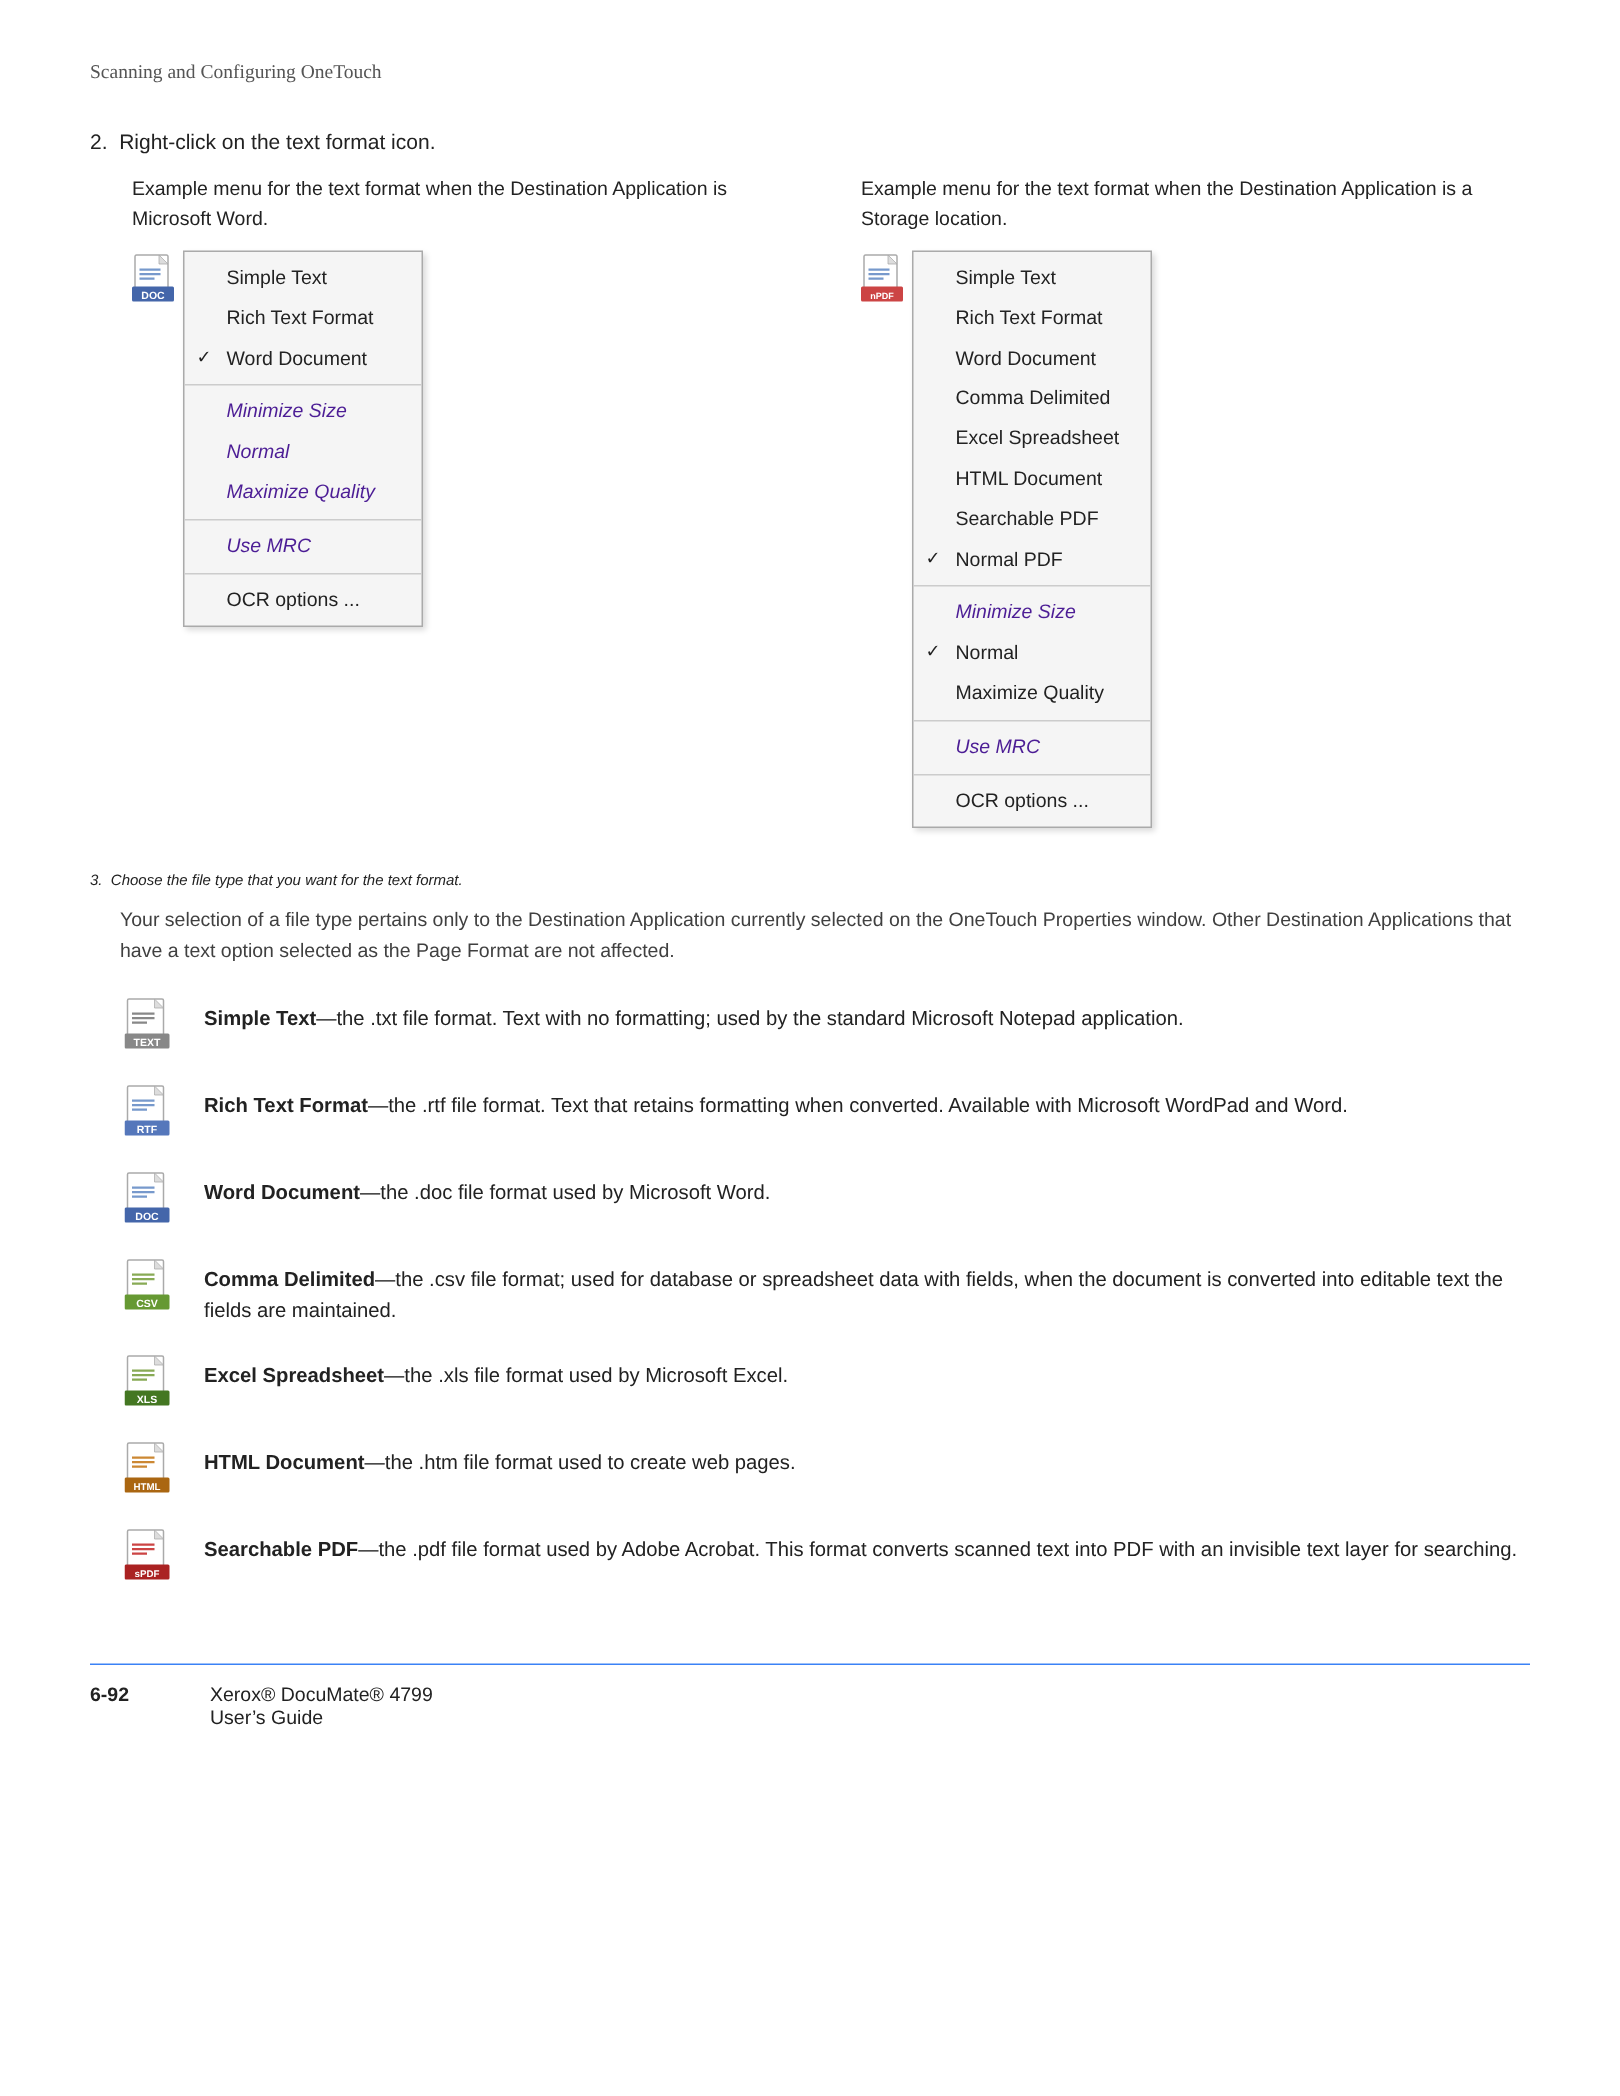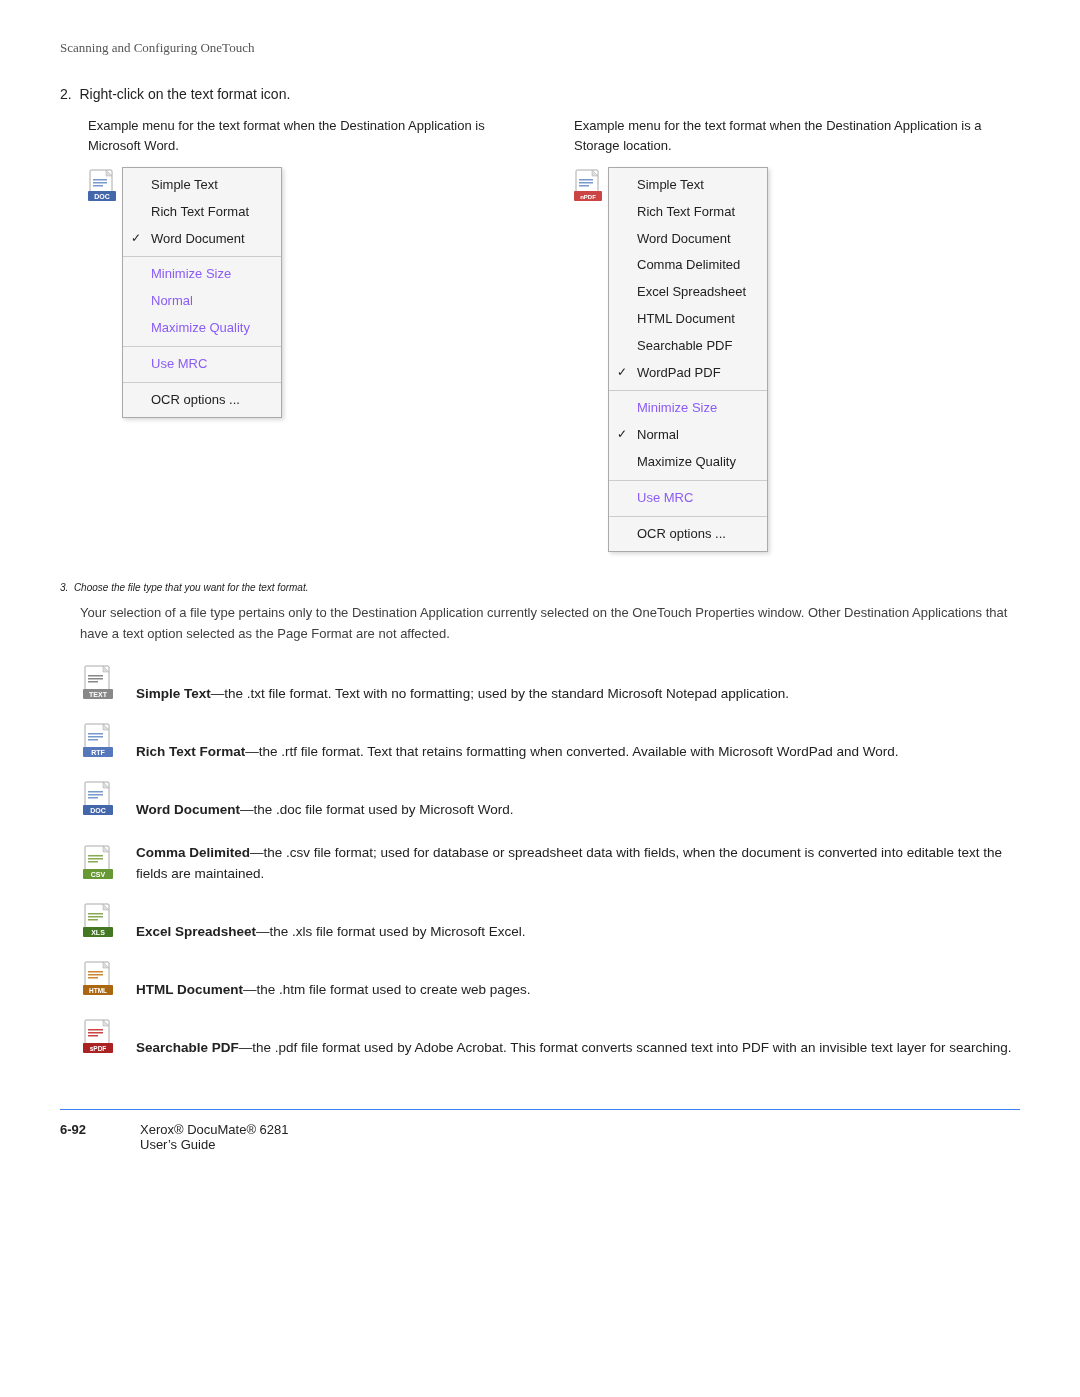--- a/index.html
+++ b/index.html
@@ -78,21 +78,22 @@
       position: relative;
       line-height: 1.6;
     }
     .menu-item.checked::before {
       content: '✓';
       position: absolute;
       left: 8px;
       font-size: 12px;
     }
     .menu-item.grayed {
-      color: #8b5cf6;
+      color: #4c1d95;
+      font-style: italic;
     }
     .menu-separator {
       height: 1px;
       background: #ccc;
       margin: 4px 0;
     }
     .step3-label {
       font-size: 10px;
       margin-bottom: 10px;
       font-style: italic;
@@ -102,21 +103,21 @@
       color: #404040;
       line-height: 1.6;
       margin-bottom: 20px;
       margin-left: 20px;
     }
     .format-list {
       margin-left: 20px;
     }
     .format-item {
       display: flex;
-      align-items: flex-end;
+      align-items: flex-start;
       margin-bottom: 18px;
       gap: 14px;
     }
     .format-icon-wrap {
       display: flex;
       flex-direction: column;
       align-items: center;
       min-width: 42px;
     }
     .format-icon {
@@ -207,21 +208,21 @@
           </div>
         </div>
         <div class="context-menu">
           <div class="menu-item">Simple Text</div>
           <div class="menu-item">Rich Text Format</div>
           <div class="menu-item">Word Document</div>
           <div class="menu-item">Comma Delimited</div>
           <div class="menu-item">Excel Spreadsheet</div>
           <div class="menu-item">HTML Document</div>
           <div class="menu-item">Searchable PDF</div>
-          <div class="menu-item checked">WordPad PDF</div>
+          <div class="menu-item checked">Normal PDF</div>
           <div class="menu-separator"></div>
           <div class="menu-item grayed">Minimize Size</div>
           <div class="menu-item checked">Normal</div>
           <div class="menu-item">Maximize Quality</div>
           <div class="menu-separator"></div>
           <div class="menu-item grayed">Use MRC</div>
           <div class="menu-separator"></div>
           <div class="menu-item">OCR options ...</div>
         </div>
       </div>
@@ -353,16 +354,16 @@
         <strong>Searchable PDF</strong>—the .pdf file format used by Adobe Acrobat. This format converts scanned text into PDF with an invisible text layer for searching.
       </div>
     </div>
 
   </div>
 </div>
 
 <div class="page-footer">
   <div class="footer-left">6-92</div>
   <div>
-    <span>Xerox® DocuMate® 6281</span><br>
+    <span>Xerox® DocuMate® 4799</span><br>
     <span>User’s Guide</span>
   </div>
 </div>
 
 </body></html>

